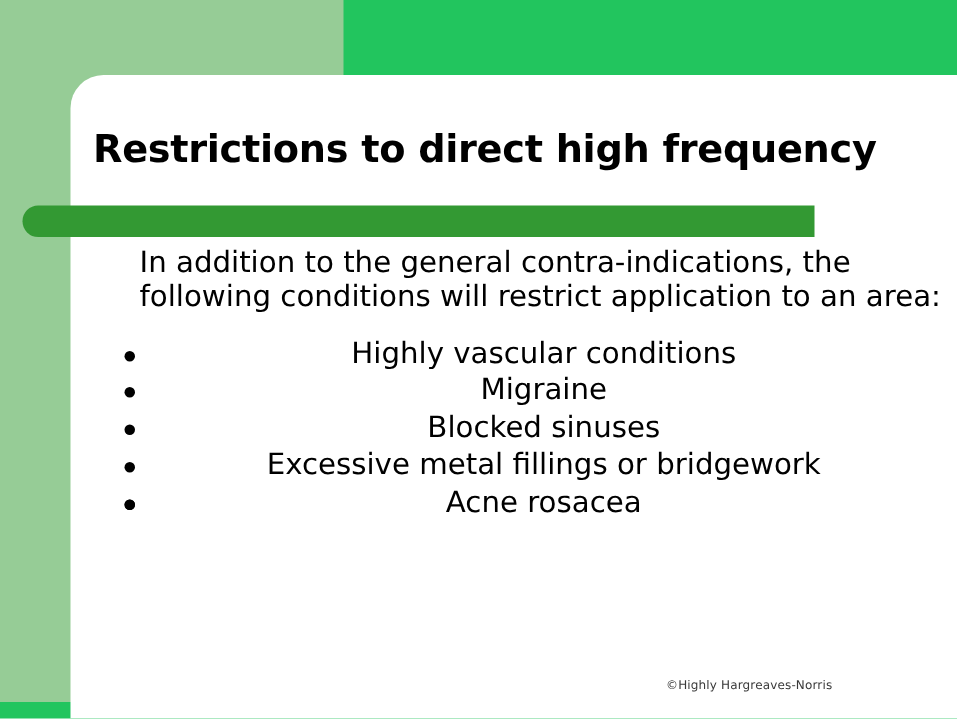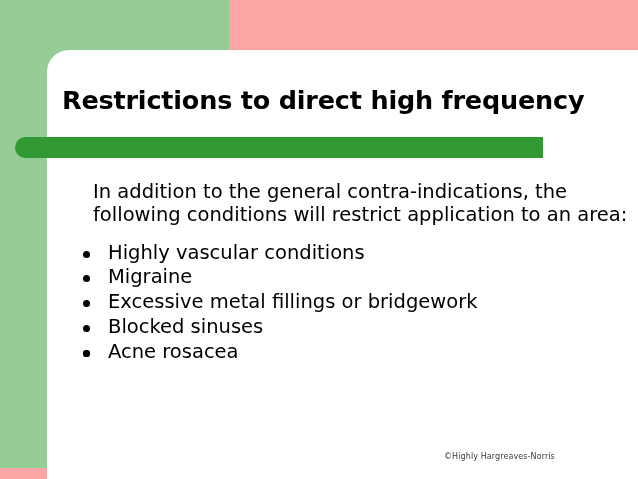--- a/index.html
+++ b/index.html
@@ -11,21 +11,21 @@
     height: 479px;
     background: #ffffff;
     font-family: "DejaVu Sans", sans-serif;
     overflow: hidden;
   }
 
   .slide {
     position: relative;
     width: 638px;
     height: 479px;
-    background: #fca5a5;
+    background: #22c55e;
     overflow: hidden;
   }
 
   
   .deco-green-block {
     position: absolute;
     left: 0;
     top: 0;
     width: 229px;
     height: 53px;
@@ -79,31 +79,32 @@
   }
 
   .body-block {
     position: absolute;
     left: 62px;
     top: 164px;
     width: 570px;
   }
 
   .intro-para {
-    margin: 17px 0 2px 0;
+    margin: 0 0 2px 0;
     padding-left: 31px;
     font-size: 19.5px;
     line-height: 1.17;
     color: #000000;
   }
 
   .bullet-list {
     list-style: none;
     margin: 15px;
     padding: 0;
+    text-align: center;
   }
 
   .bullet-item {
     position: relative;
     padding-left: 31px;
     font-size: 19.5px;
     line-height: 1.17;
     color: #000000;
     margin-bottom: 2px;
   }
@@ -148,25 +149,25 @@
       <li class="bullet-item">
         <span class="bullet-dot"></span>
         <span>Highly vascular conditions</span>
       </li>
       <li class="bullet-item">
         <span class="bullet-dot"></span>
         <span>Migraine</span>
       </li>
       <li class="bullet-item">
         <span class="bullet-dot"></span>
-        <span>Excessive metal fillings or bridgework</span>
+        <span>Blocked sinuses</span>
       </li>
       <li class="bullet-item">
         <span class="bullet-dot"></span>
-        <span>Blocked sinuses</span>
+        <span>Excessive metal fillings or bridgework</span>
       </li>
       <li class="bullet-item">
         <span class="bullet-dot"></span>
       </li>
       <li class="bullet-item">
         <span class="bullet-dot"></span>
         <span>Acne rosacea</span>
       </li>
     </ul>
 

